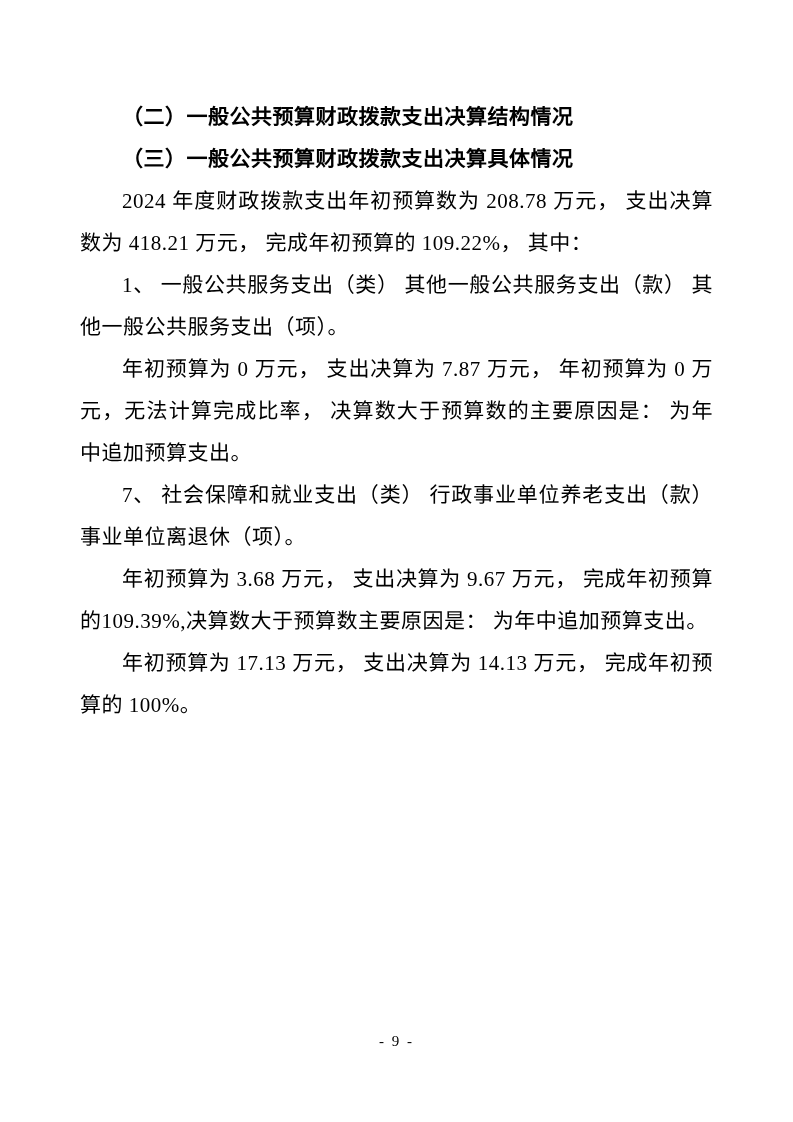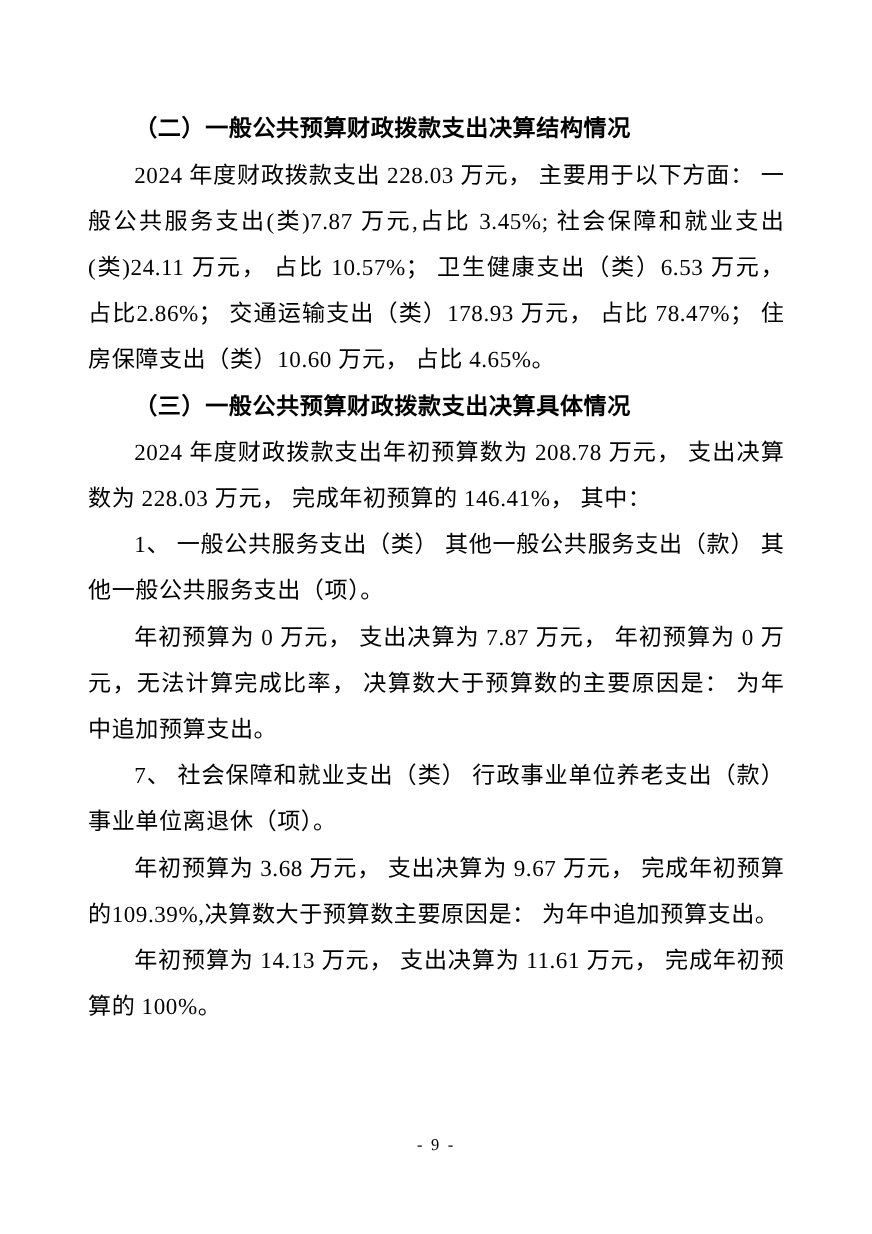--- a/index.html
+++ b/index.html
@@ -51,23 +51,22 @@
     color: #000000;
     font-family: "Liberation Serif", "DejaVu Serif", serif;
   }
 </style>
 </head>
 <body>
 
 <div class="page">
   <div class="content">
     <p class="heading">（二）一般公共预算财政拨款支出决算结构情况</p>
-    <p>2024 年度财政拨款支出 228.03 万元， 主要用于以下方面： 一般公共服务支出(类)7.87 万元,占比 3.45%; 社会保障和就业支出(类)24.11 万元， 占比 10.57%； 卫生健康支出（类）6.53 万元， 占比2.86%； 交通运输支出（类）178.93 万元， 占比 78.47%； 住房保障支出（类）10.60 万元， 占比 4.65%。</p>
     <p class="heading">（三）一般公共预算财政拨款支出决算具体情况</p>
-    <p>2024 年度财政拨款支出年初预算数为 208.78 万元， 支出决算数为 228.03 万元， 完成年初预算的 146.41%， 其中：</p>
+    <p>2024 年度财政拨款支出年初预算数为 208.78 万元， 支出决算数为 418.21 万元， 完成年初预算的 109.22%， 其中：</p>
     <p>1、 一般公共服务支出（类） 其他一般公共服务支出（款） 其他一般公共服务支出（项）。</p>
     <p>年初预算为 0 万元， 支出决算为 7.87 万元， 年初预算为 0 万元，无法计算完成比率， 决算数大于预算数的主要原因是： 为年中追加预算支出。</p>
     <p>7、 社会保障和就业支出（类） 行政事业单位养老支出（款） 事业单位离退休（项）。</p>
     <p>年初预算为 3.68 万元， 支出决算为 9.67 万元， 完成年初预算的109.39%,决算数大于预算数主要原因是： 为年中追加预算支出。</p>
-    <p>年初预算为 14.13 万元， 支出决算为 11.61 万元， 完成年初预算的 100%。</p>
+    <p>年初预算为 17.13 万元， 支出决算为 14.13 万元， 完成年初预算的 100%。</p>
   </div>
   <div class="footer">- 9 -</div>
 </div>
 
 </body></html>

